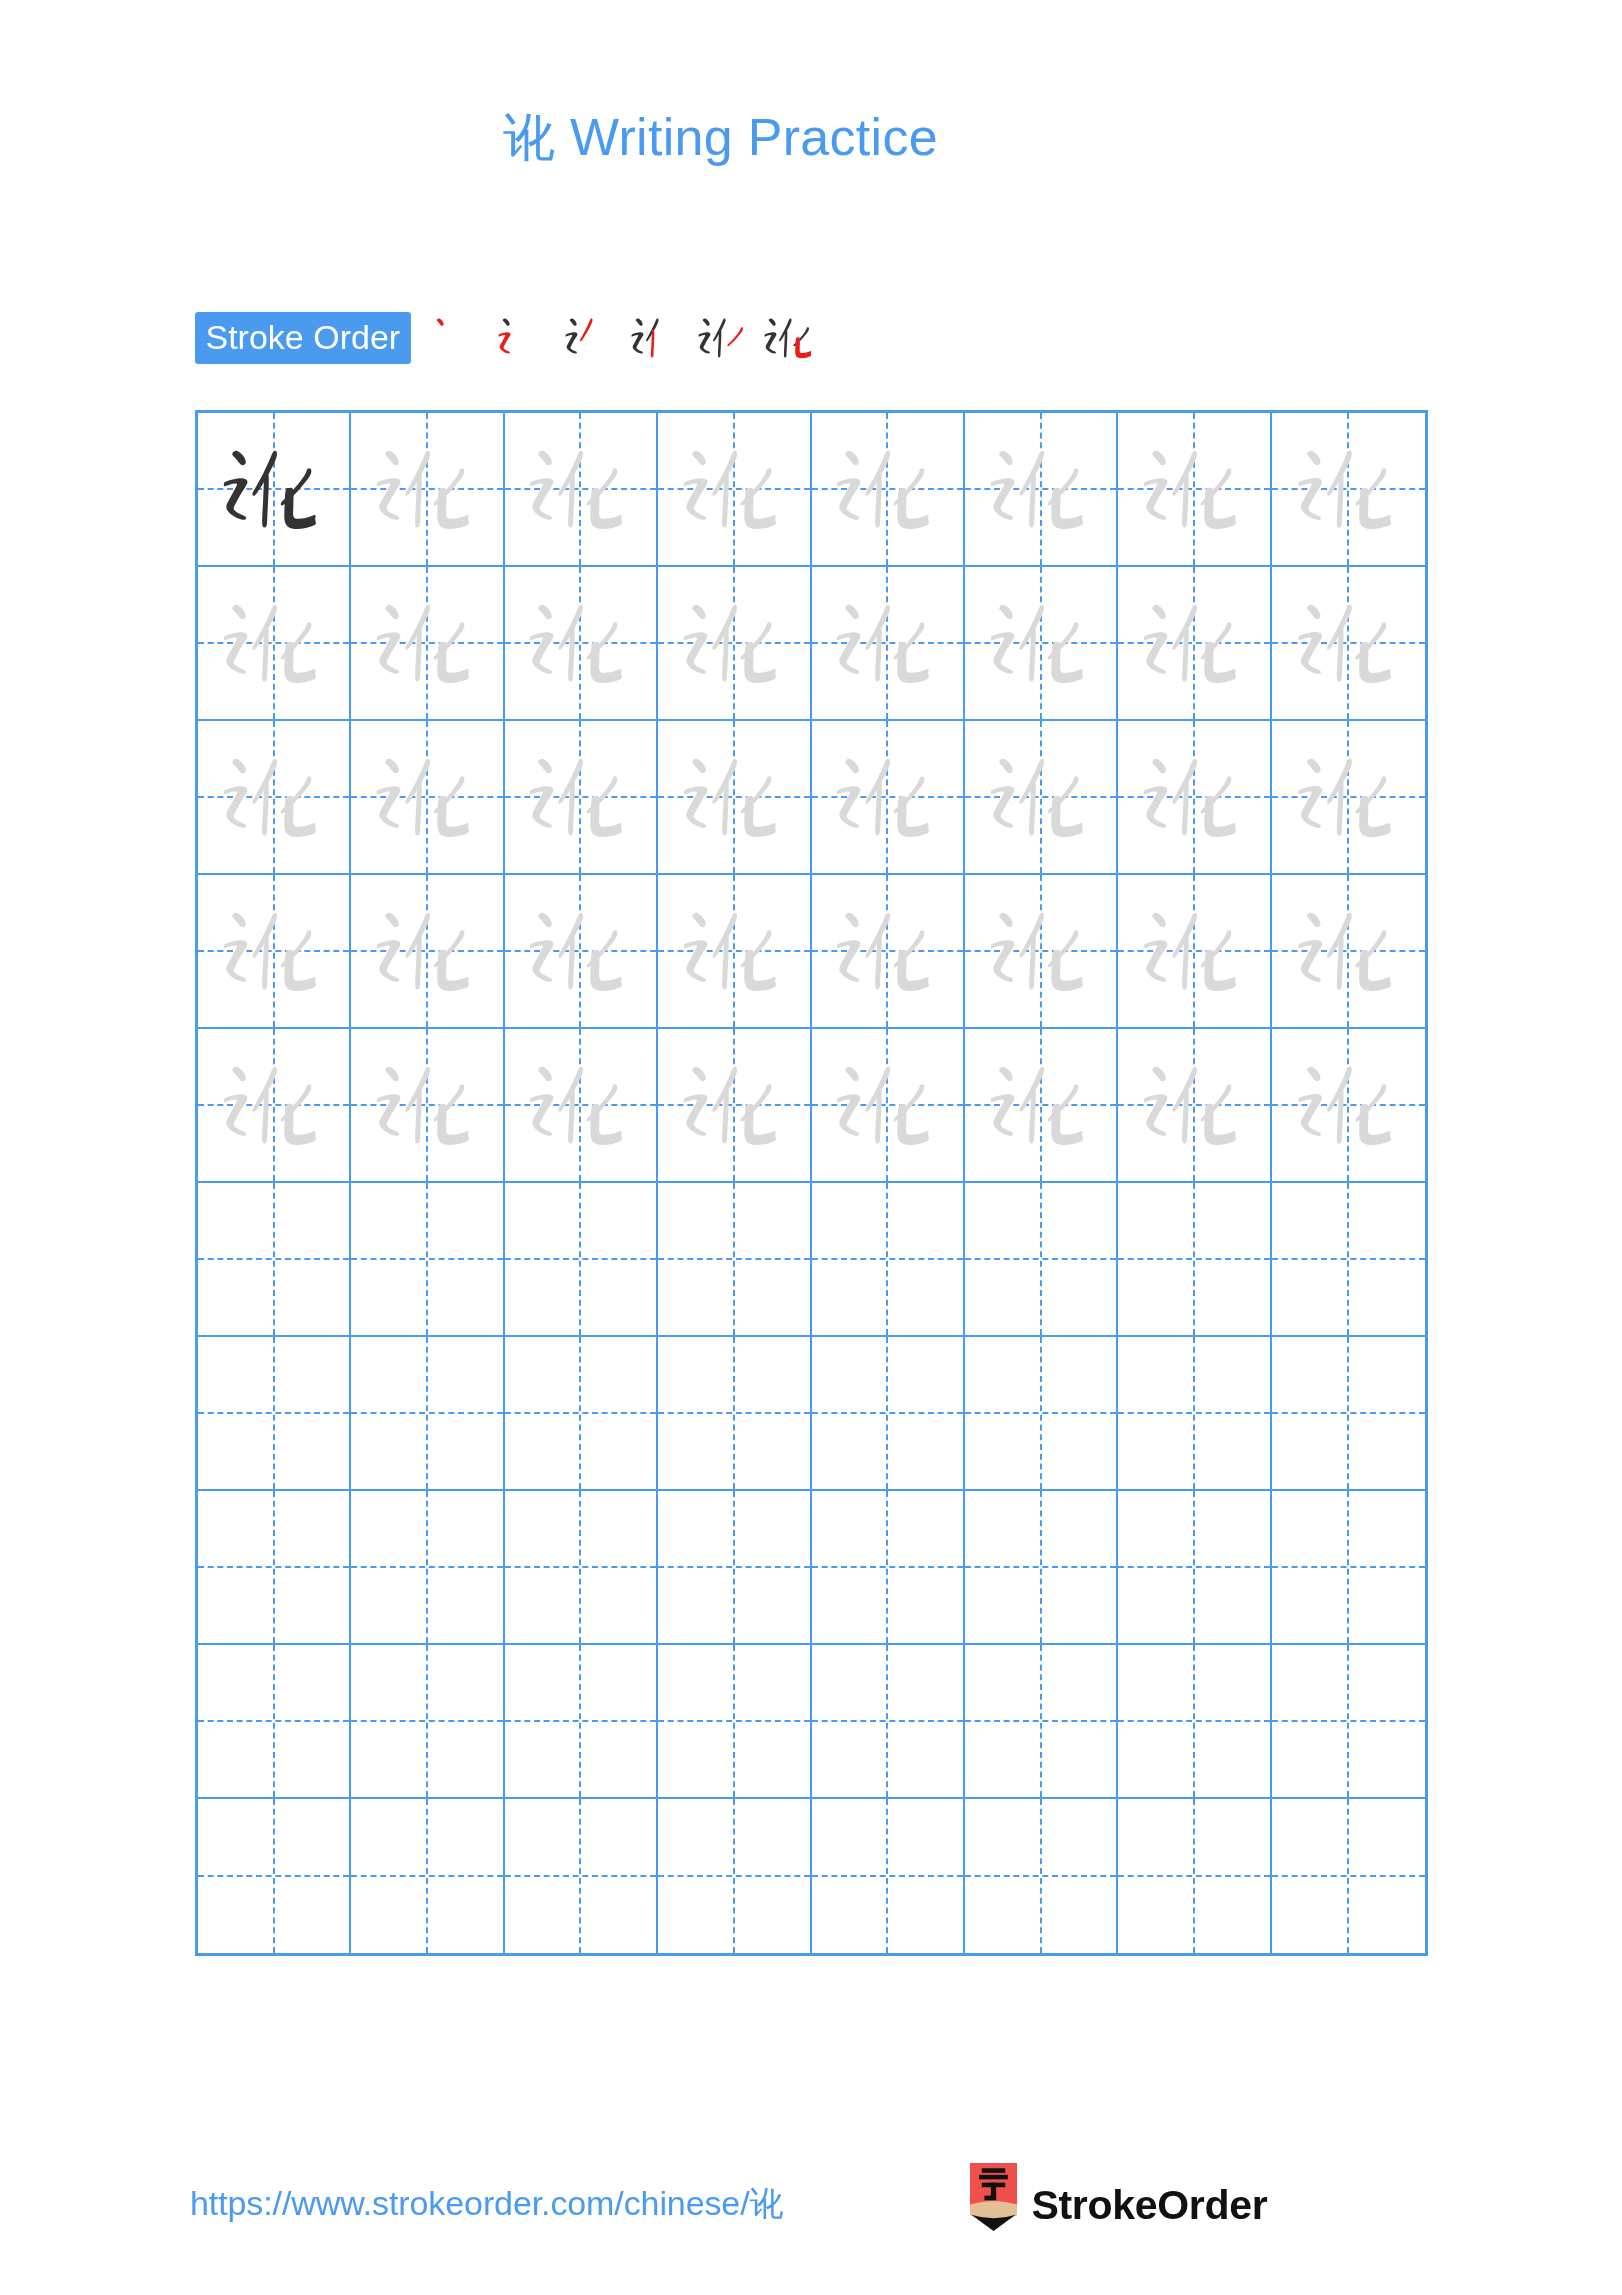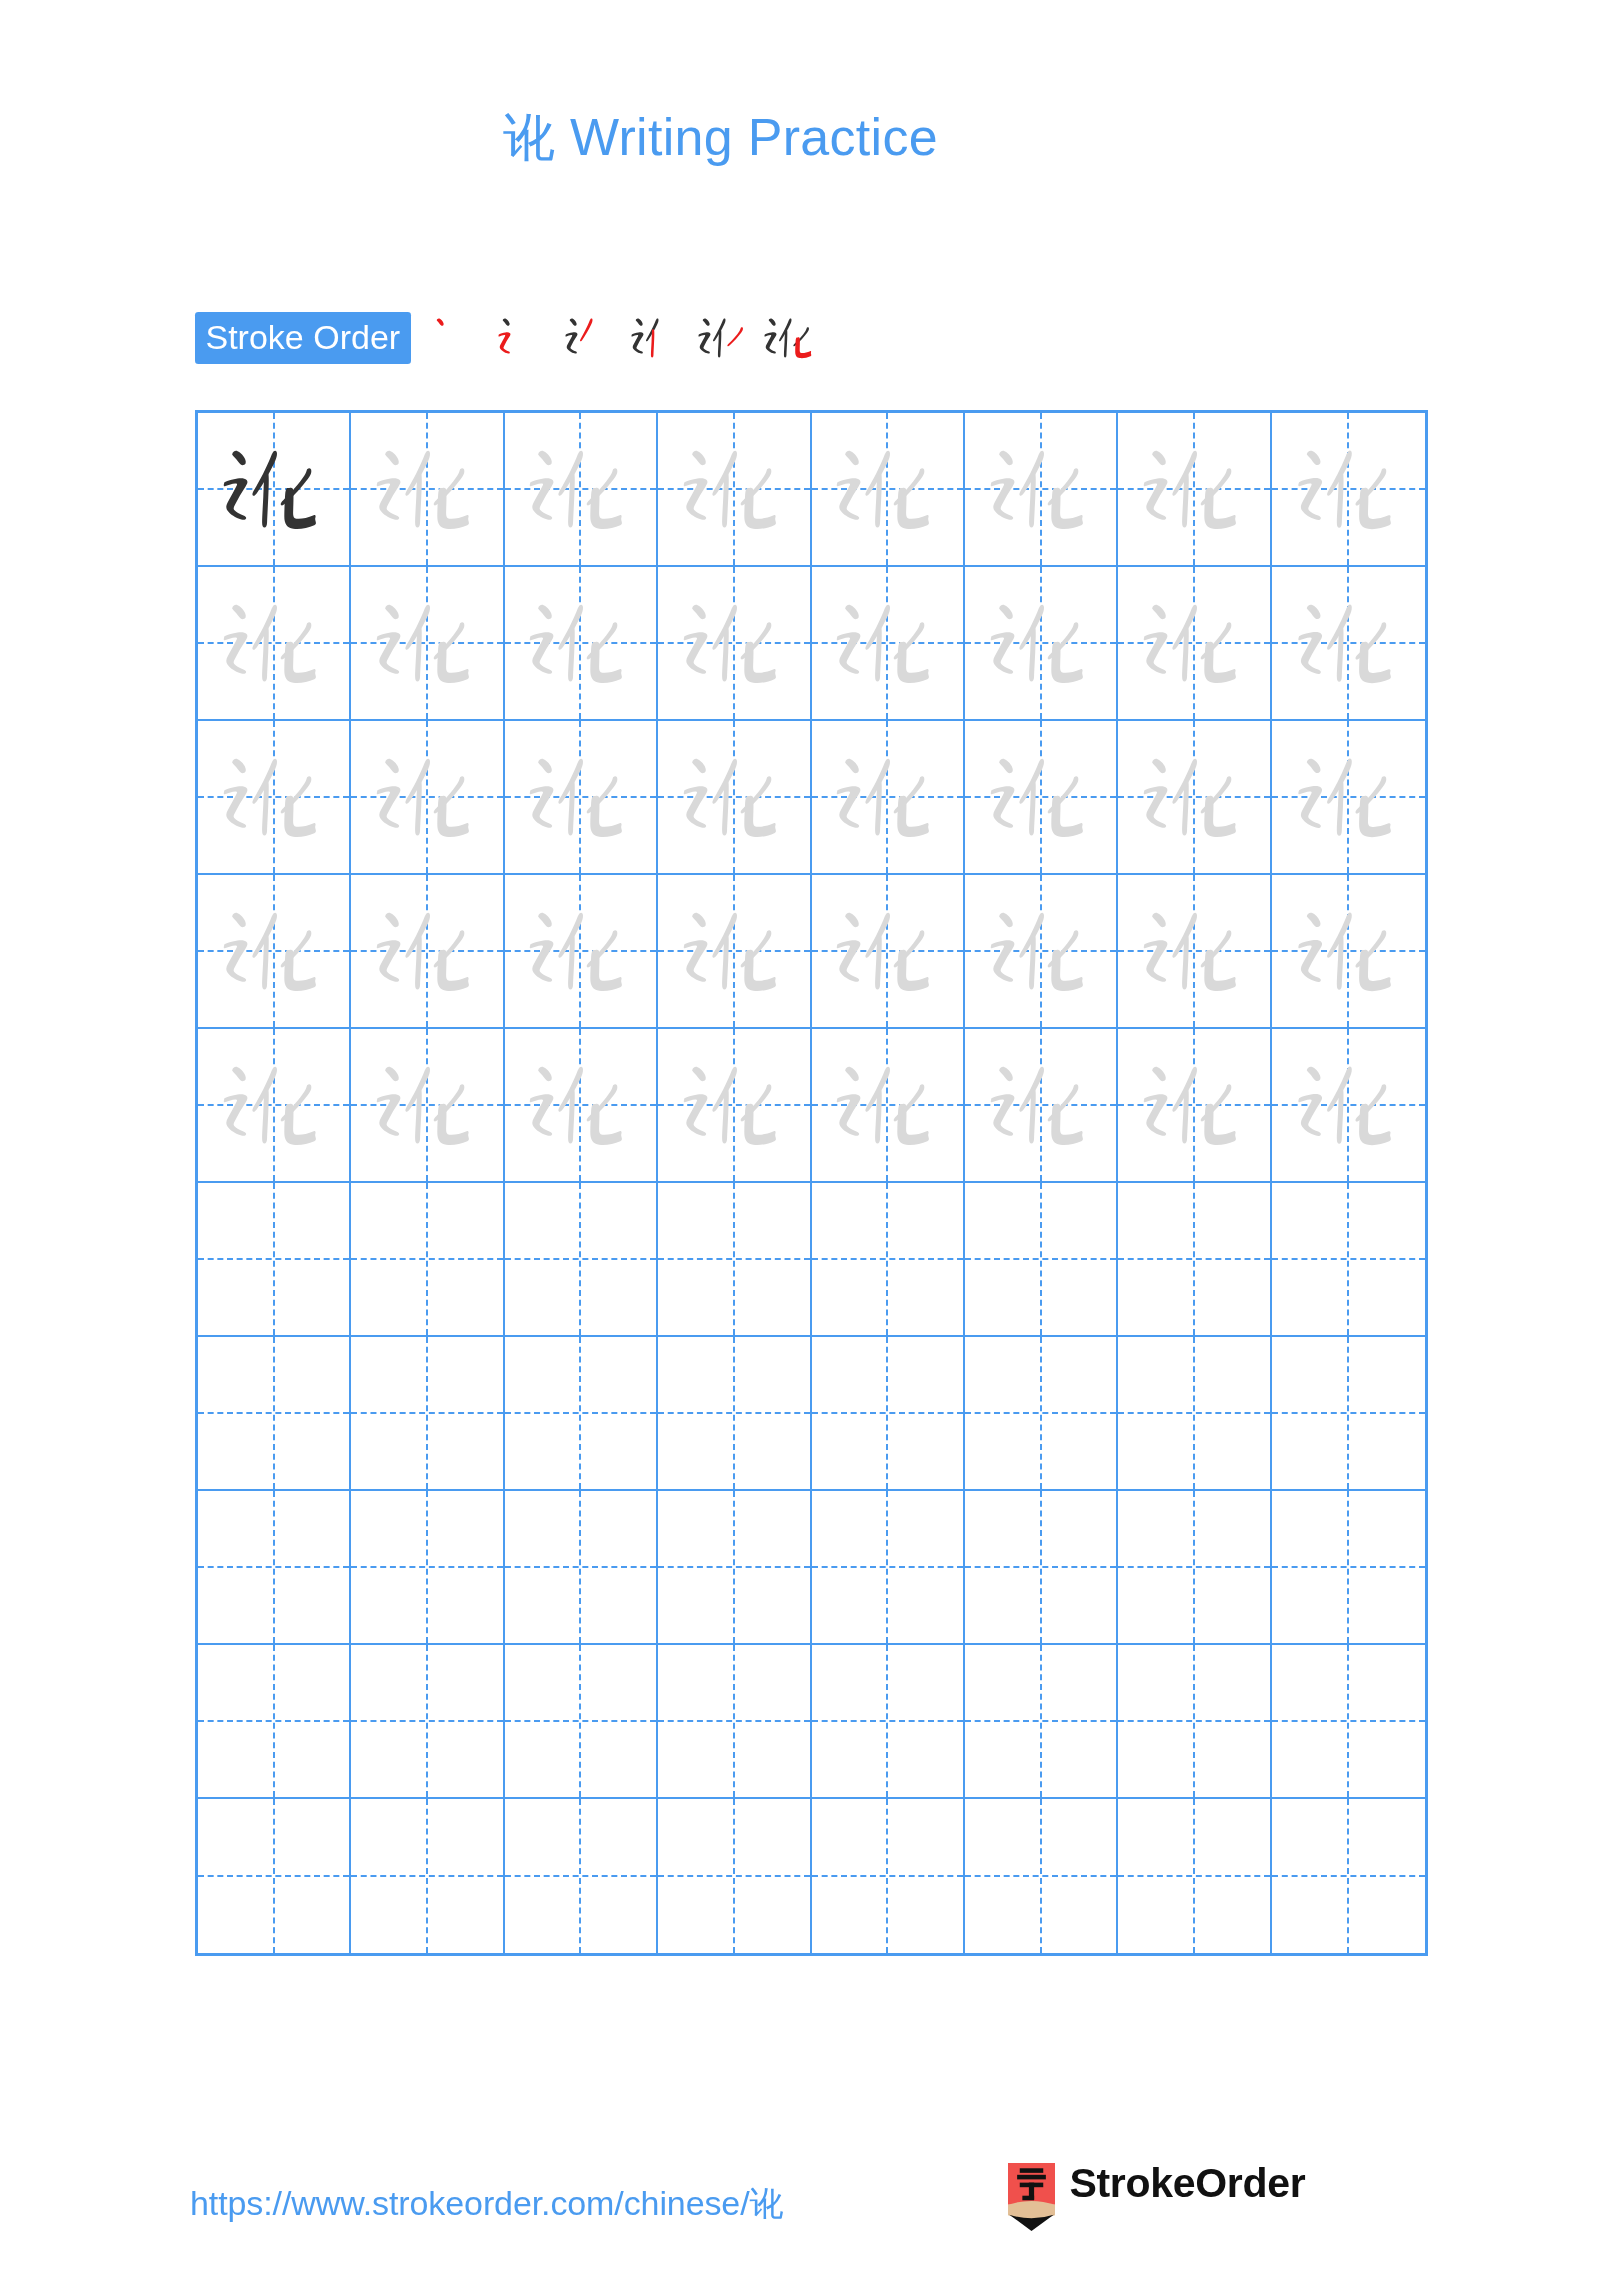--- a/index.html
+++ b/index.html
@@ -134,24 +134,24 @@
     position: absolute;
     left: 190px;
     top: 2181px;
     font-size: 34px;
     color: #4a9bf0;
     white-space: nowrap;
     letter-spacing: -0.1px;
   }
   #footer-brand {
     position: absolute;
-    left: 1008px;
+    left: 970px;
     top: 2163px;
     display: flex;
-    align-items: flex-start;
+    align-items: flex-end;
     gap: 14.4px;
   }
   #brand-logo-icon {
     width: 47px;
     height: 68px;
     display: block;
     flex: 0 0 auto;
   }
   #brand-name {
     font-size: 41px;

